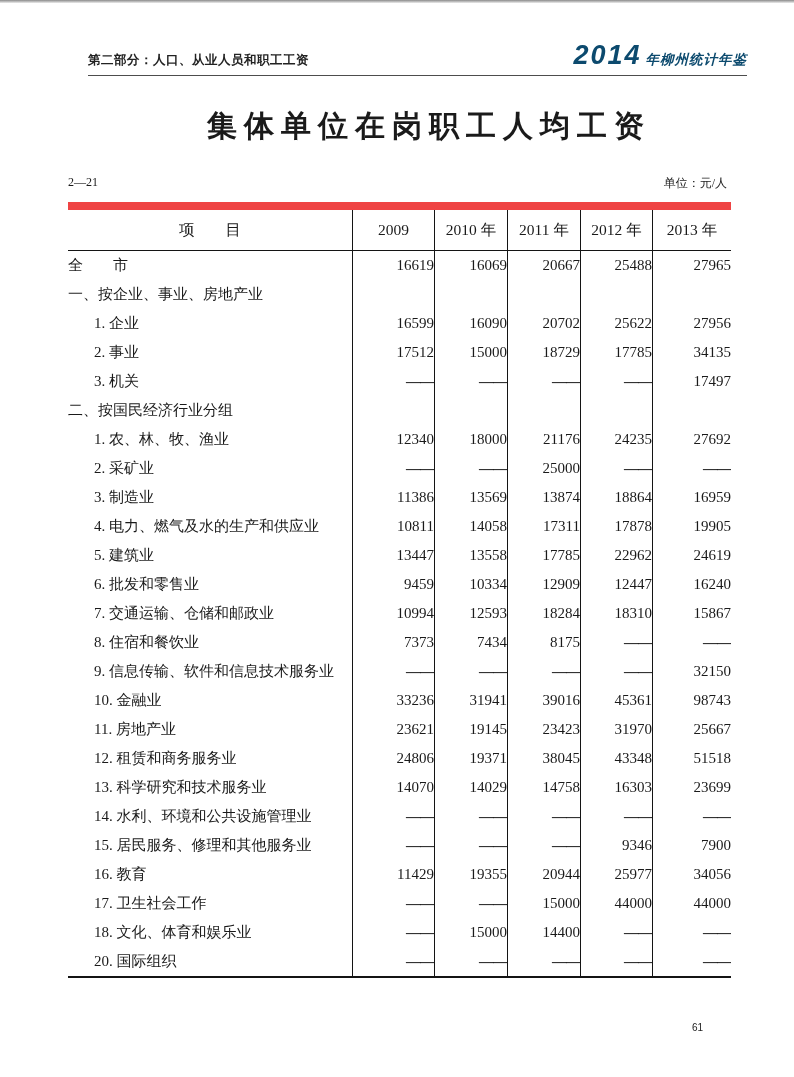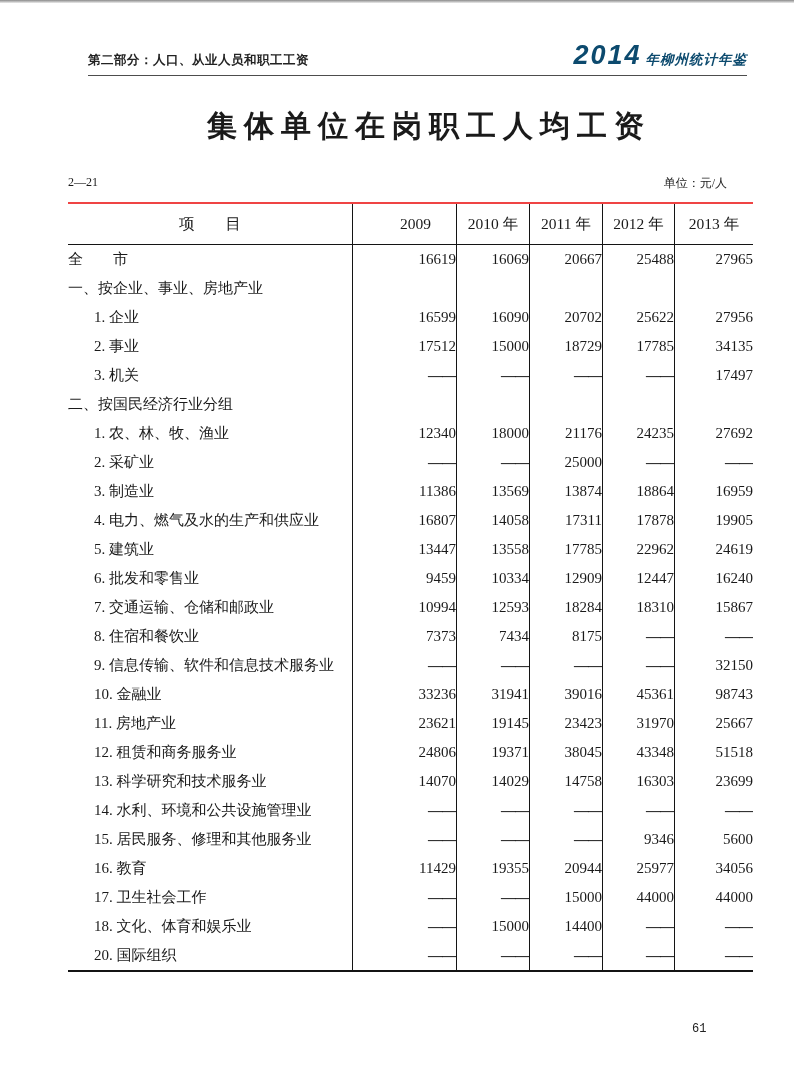--- a/index.html
+++ b/index.html
@@ -49,25 +49,25 @@
   .meta-row{
     position:absolute;top:175px;left:68px;width:659px;
     display:flex;justify-content:space-between;
     font-size:12px;
   }
   
   .wage-table{
     position:absolute;top:202px;left:68px;
     width:658px;table-layout:fixed;
     border-collapse:collapse;
-    border-top:2px solid #ef4444;
+    border-top:8px solid #ef4444;
     border-bottom:2.5px solid #141414;
   }
   .wage-table th:nth-child(1){width:284px;}
-  .wage-table th:nth-child(2){width:81px;padding-left:22px;}
+  .wage-table th:nth-child(2){width:81px;}
   .wage-table th:nth-child(3){width:72px;}
   .wage-table th:nth-child(4){width:72px;}
   .wage-table th:nth-child(5){width:71px;}
   .wage-table th:nth-child(6){width:78px;}
   .wage-table th + th, .wage-table td + td{border-left:1px solid #141414;}
   .wage-table thead th{
     border-bottom:1px solid #141414;
     height:40px;font-weight:normal;font-size:15.5px;
     text-align:center;padding:0;
   }
@@ -76,22 +76,22 @@
     font-size:15px;padding:0;
     white-space:nowrap;overflow:hidden;
   }
   .cell-label{padding-left:8px;}
   .cell-label.indent-1{padding-left:26px;margin-top:16px;}
   .cell-value{text-align:right;padding-right:9px;}
   .cell-value.dash{font-weight:bold;letter-spacing:-1px;color:#222;}
   
   .page-number{
     position:absolute;top:1022px;left:692px;
-    font-family:Liberation Mono, monospace;
-    font-size:12px;color:#222;
+    font-family:Liberation Sans, sans-serif;
+    font-size:10px;color:#222;
   }
 </style>
 </head>
 <body>
 
 <div class="page">
   <div class="scan-edge"></div>
 
   <header class="page-header">
     <div class="header-left">第二部分：人口、从业人员和职工工资</div>
@@ -187,21 +187,21 @@
         <tr>
           <td class="cell-label indent-1">3. 制造业</td>
           <td class="cell-value">11386</td>
           <td class="cell-value">13569</td>
           <td class="cell-value">13874</td>
           <td class="cell-value">18864</td>
           <td class="cell-value">16959</td>
         </tr>
         <tr>
           <td class="cell-label indent-1">4. 电力、燃气及水的生产和供应业</td>
-          <td class="cell-value">16807</td>
+          <td class="cell-value">10811</td>
           <td class="cell-value">14058</td>
           <td class="cell-value">17311</td>
           <td class="cell-value">17878</td>
           <td class="cell-value">19905</td>
         </tr>
         <tr>
           <td class="cell-label indent-1">5. 建筑业</td>
           <td class="cell-value">13447</td>
           <td class="cell-value">13558</td>
           <td class="cell-value">17785</td>
@@ -279,21 +279,21 @@
           <td class="cell-value dash">——</td>
           <td class="cell-value dash">——</td>
           <td class="cell-value dash">——</td>
         </tr>
         <tr>
           <td class="cell-label indent-1">15. 居民服务、修理和其他服务业</td>
           <td class="cell-value dash">——</td>
           <td class="cell-value dash">——</td>
           <td class="cell-value dash">——</td>
           <td class="cell-value">9346</td>
-          <td class="cell-value">5600</td>
+          <td class="cell-value">7900</td>
         </tr>
         <tr>
           <td class="cell-label indent-1">16. 教育</td>
           <td class="cell-value">11429</td>
           <td class="cell-value">19355</td>
           <td class="cell-value">20944</td>
           <td class="cell-value">25977</td>
           <td class="cell-value">34056</td>
         </tr>
         <tr>

